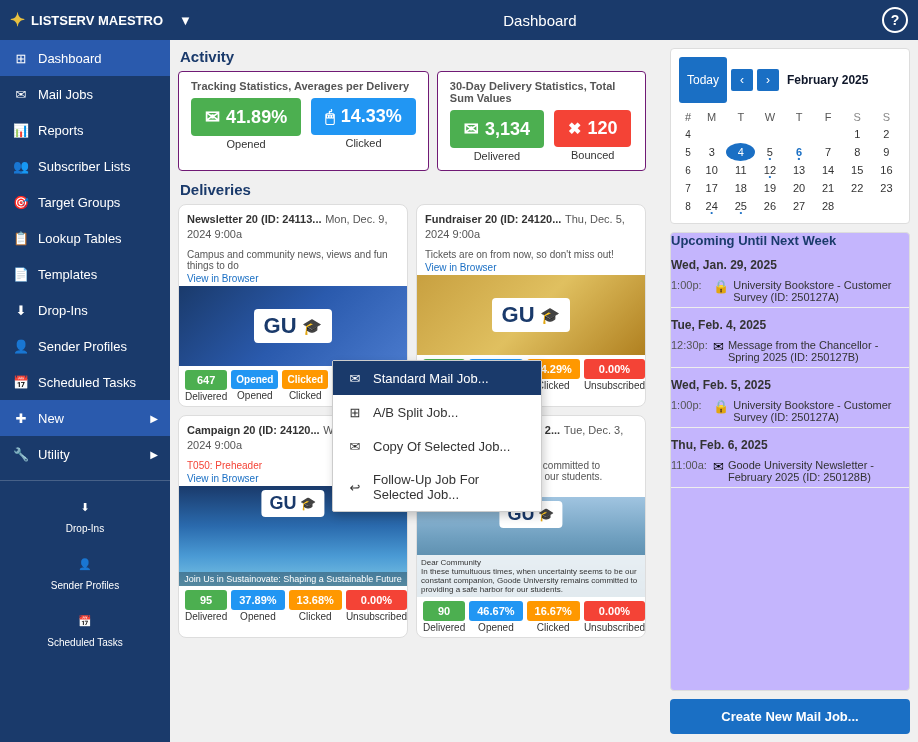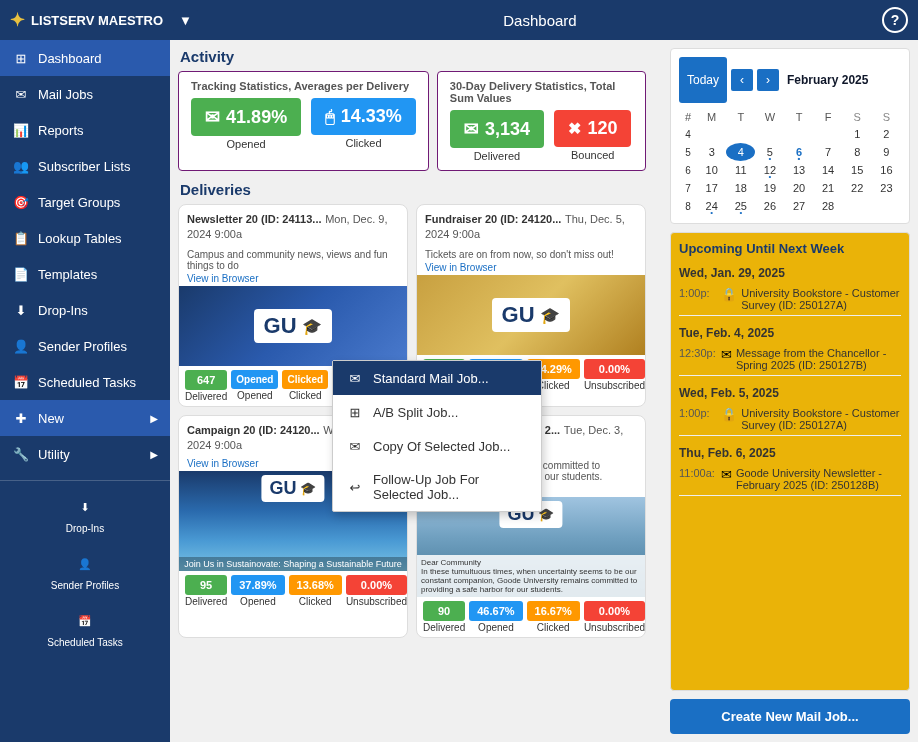--- a/index.html
+++ b/index.html
@@ -69,21 +69,21 @@
     .cal-month { font-weight: bold; font-size: 12px; color: #0f172a; margin-left: 4px; }
     .calendar-grid { width: 100%; border-collapse: collapse; font-size: 11px; }
     .calendar-grid th { text-align: center; color: #555; padding: 2px; font-weight: normal; }
     .calendar-grid td { text-align: center; padding: 3px 2px; color: #333; cursor: pointer; }
     .calendar-grid td.today { background: #1a6fc4; color: white; border-radius: 50%; }
     .calendar-grid td.has-dot { position: relative; }
     .calendar-grid td.has-dot::after { content: '•'; position: absolute; bottom: -2px; left: 50%; transform: translateX(-50%); color: #1a6fc4; font-size: 8px; }
     .calendar-grid th.weekend { color: #888; }
     .cal-week-num { color: #aaa; font-size: 10px; }
 
-    .upcoming-card { background: #eab308; border: 1px solid #ddd; border-radius: 4px; padding: 8px; flex: 1; overflow-y: auto; }
+    .upcoming-card { background: #c4b5fd; border: 1px solid #ddd; border-radius: 4px; flex: 1; overflow-y: auto; }
     .upcoming-title { font-size: 13px; font-weight: bold; color: #1a3a6b; margin-bottom: 6px; }
     .upcoming-date { font-size: 12px; font-weight: bold; color: #333; margin: 10px 0 3px; }
     .upcoming-item { display: flex; gap: 4px; padding: 4px 0; border-bottom: 1px solid #eee; }
     .upcoming-time { font-size: 11px; color: #555; white-space: nowrap; min-width: 38px; }
     .upcoming-item-text { font-size: 11px; color: #333; }
 
     .create-btn { background: #1a6fc4; color: white; border: none; border-radius: 4px; padding: 10px; width: 100%; cursor: pointer; font-size: 13px; font-weight: bold; }
 
     
     .brand-star { color: #e8c040; font-size: 18px; }
@@ -314,20 +314,21 @@
                     <div class="delivery-stat-label">Unsubscribed</div>
                   </div>
                 </div>
               </div>
 
               <div class="delivery-card">
                 <div class="delivery-card-header">
                   <span class="delivery-card-title">Campaign 20 (ID: 24120...</span>
                   <span class="delivery-card-date"> Wed, Dec. 4, 2024 9:00a</span>
                 </div>
+                <div class="delivery-card-desc" style="color:#f44336; font-size:10px; padding: 2px 8px;">T050: Preheader</div>
                 <div class="delivery-card-link">View in Browser</div>
                 <div class="delivery-card-image campaign" style="height:100px; background: linear-gradient(180deg, #1a3a6b 0%, #2a6aad 40%, #4a9ad4 70%, #7bc4e4 100%); position:relative; overflow:hidden;">
                   <div style="position:absolute; top:4px; left:50%; transform:translateX(-50%); background:white; border-radius:4px; padding:3px 8px; display:flex; align-items:center; gap:4px;">
                     <span style="font-size:18px; font-weight:900; color:#1a3a6b;">GU</span>
                     <span style="font-size:13px;">🎓</span>
                   </div>
                   <div style="position:absolute; bottom:0; width:100%; text-align:center; font-size:9px; color:white; background:rgba(0,0,0,0.3); padding:2px;">Join Us in Sustainovate: Shaping a Sustainable Future</div>
                 </div>
                 <div class="delivery-card-stats">
                   <div class="delivery-stat-group">

